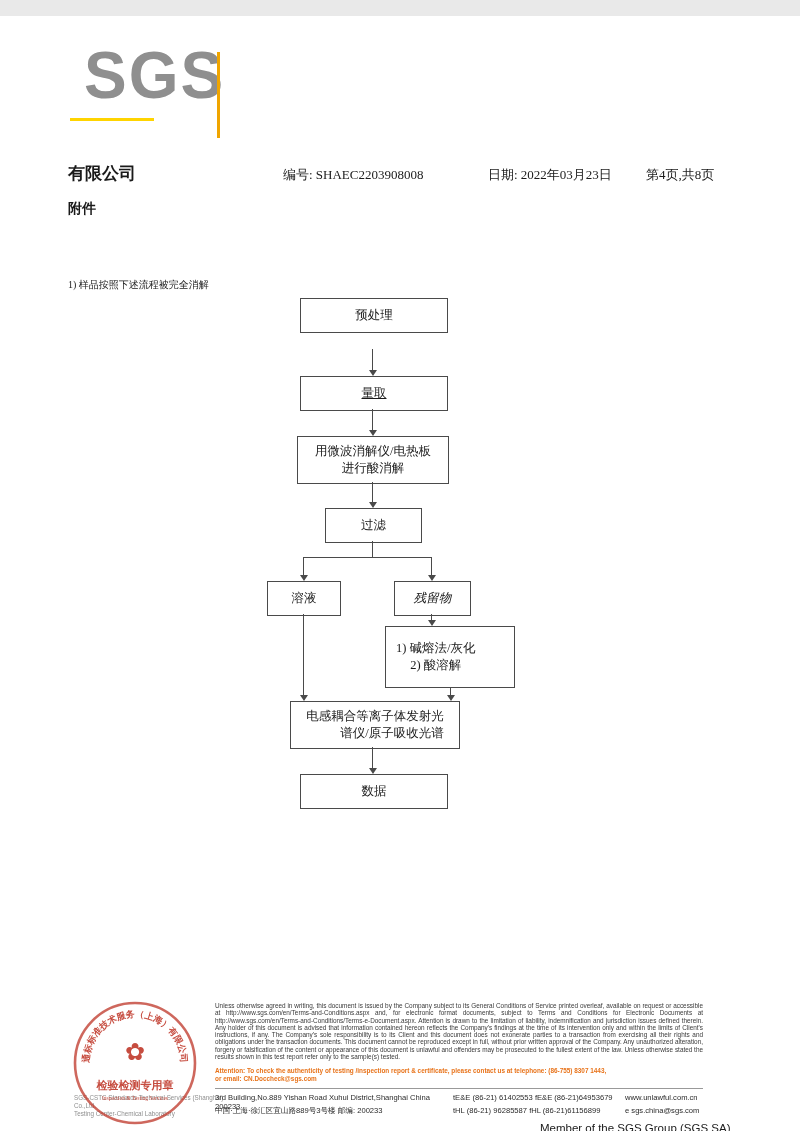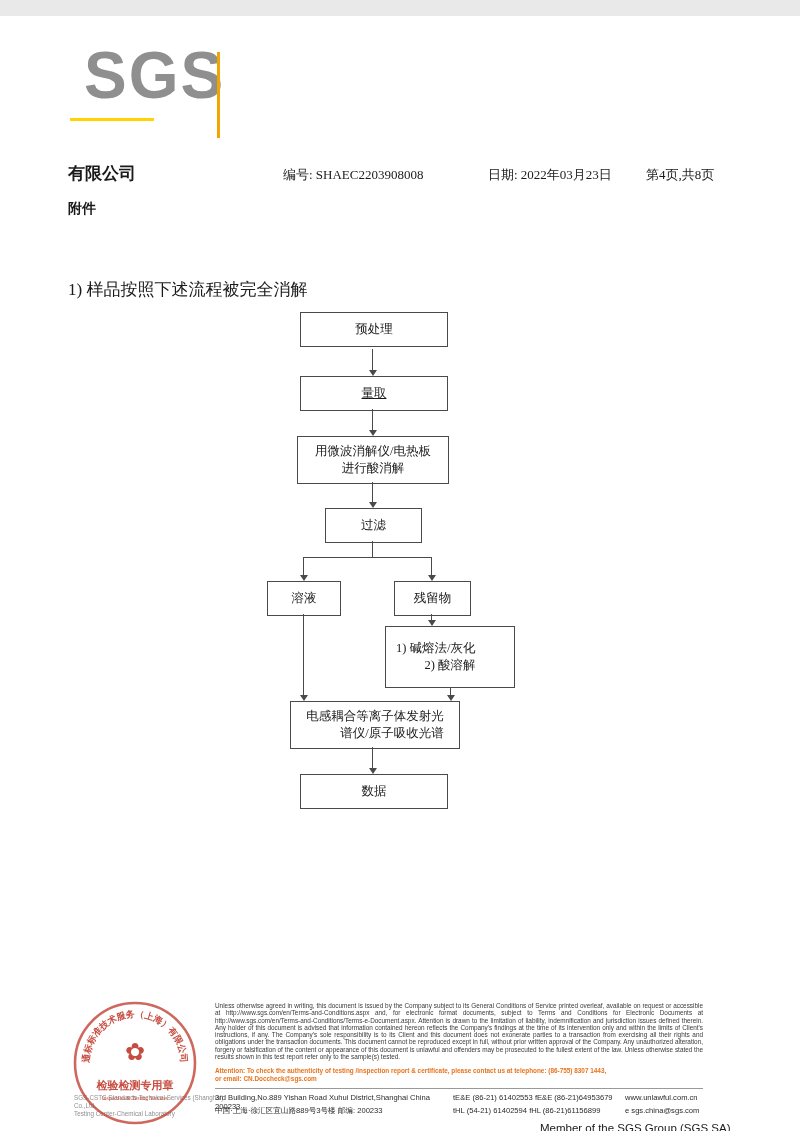--- a/index.html
+++ b/index.html
@@ -10,21 +10,21 @@
   .sgs-text{position:absolute;left:84px;top:22px;font-family:"Liberation Sans","DejaVu Sans",sans-serif;
             font-weight:bold;font-size:64px;color:#8f8f8f;letter-spacing:2px;transform:scaleY(1.05);}
   .logo-vline{position:absolute;left:217px;top:36px;width:3px;height:86px;background:#f0a500;}
   .logo-hline{position:absolute;left:70px;top:102px;width:84px;height:3px;background:#ffd400;}
   
   .hdr{font-size:13px;}
   .hdr-title{font-size:17px;font-weight:bold;}
   
   .fbox{position:absolute;border:1px solid #4a4a4a;background:#fff;display:flex;align-items:center;
         justify-content:center;text-align:center;font-size:12.5px;line-height:1.4;white-space:pre-line;}
-  .fbox.left-align{justify-content:flex-start;text-align:right;padding-left:10px;box-sizing:border-box;}
+  .fbox.left-align{justify-content:flex-start;text-align:center;padding-left:10px;box-sizing:border-box;}
   .vline{position:absolute;width:1px;background:#4a4a4a;}
   .hline{position:absolute;height:1px;background:#4a4a4a;}
   .arrow-down{position:absolute;width:0;height:0;border-left:4px solid transparent;
               border-right:4px solid transparent;border-top:6px solid #4a4a4a;}
   
   .legal{position:absolute;left:215px;top:986px;width:488px;font-size:6.4px;line-height:1.14;
          color:#3a3a3a;text-align:justify;font-family:"Liberation Sans","DejaVu Sans",sans-serif;}
   .attention{position:absolute;left:215px;width:488px;color:#e8731a;font-weight:bold;font-size:6.4px;
              line-height:1.15;font-family:"Liberation Sans","DejaVu Sans",sans-serif;}
   .addr-row{position:absolute;left:215px;width:490px;display:flex;font-size:7.6px;color:#2a2a2a;
@@ -48,30 +48,30 @@
     <div class="logo-vline"></div>
     <div class="logo-hline"></div>
   </div>
 
   <div class="abs hdr-title" style="left:68px;top:146px;">有限公司</div>
   <div class="abs hdr" style="left:283px;top:150px;">编号: SHAEC2203908008</div>
   <div class="abs hdr" style="left:488px;top:150px;">日期: 2022年03月23日</div>
   <div class="abs hdr" style="left:646px;top:150px;">第4页,共8页</div>
   <div class="abs" style="left:68px;top:184px;font-size:14px;font-weight:bold;">附件</div>
 
-  <div class="abs" style="left:68px;top:262px;font-size:17px;">1) 样品按照下述流程被完全消解</div>
+  <div class="abs" style="left:68px;top:262px;font-size:10px;">1) 样品按照下述流程被完全消解</div>
 
   <div>
-    <div class="fbox" style="left:300px;top:296px;width:146px;height:33px;">预处理</div>
+    <div class="fbox" style="left:300px;top:282px;width:146px;height:33px;">预处理</div>
     <div class="fbox" style="left:300px;top:360px;width:146px;height:33px;text-decoration:underline;">量取</div>
     <div class="fbox" style="left:297px;top:420px;width:150px;height:46px;">用微波消解仪/电热板
 进行酸消解</div>
     <div class="fbox" style="left:325px;top:492px;width:95px;height:33px;">过滤</div>
     <div class="fbox" style="left:267px;top:565px;width:72px;height:33px;">溶液</div>
-    <div class="fbox" style="left:394px;top:565px;width:75px;height:33px;">残留物</div>
+    <div class="fbox" style="left:394px;top:565px;width:75px;height:33px;font-style:italic;">残留物</div>
     <div class="fbox left-align" style="left:385px;top:610px;width:130px;height:62px;">1) 碱熔法/灰化
 2) 酸溶解</div>
     <div class="fbox" style="left:290px;top:685px;width:168px;height:46px;text-align:right;">电感耦合等离子体发射光
 谱仪/原子吸收光谱</div>
     <div class="fbox" style="left:300px;top:758px;width:146px;height:33px;">数据</div>
 
     <div class="vline" style="left:372px;top:333px;height:21px;"></div>
     <div class="arrow-down" style="left:369px;top:354px;"></div>
 
     <div class="vline" style="left:372px;top:393px;height:21px;"></div>
@@ -123,19 +123,19 @@
   <div class="attention" style="top:1059px;">or email: CN.Doccheck@sgs.com</div>
 
   <div class="hline" style="left:215px;top:1072px;width:488px;background:#999;"></div>
   <div class="addr-row" style="top:1077px;">
     <span class="addr-left">3rd Building,No.889 Yishan Road Xuhui District,Shanghai China   200233</span>
     <span class="addr-mid">tE&amp;E (86-21) 61402553   fE&amp;E (86-21)64953679</span>
     <span class="addr-right">www.unlawful.com.cn</span>
   </div>
   <div class="addr-row" style="top:1090px;">
     <span class="addr-left">中国·上海·徐汇区宜山路889号3号楼   邮编: 200233</span>
-    <span class="addr-mid">tHL (54-21) 61402594   fHL (86-21)61156899</span>
+    <span class="addr-mid">tHL (86-21) 96285587   fHL (86-21)61156899</span>
     <span class="addr-right">e  sgs.china@sgs.com</span>
   </div>
 
   <div class="member">Member of the SGS Group (SGS SA)</div>
 
 </div>
 
 </body></html>

